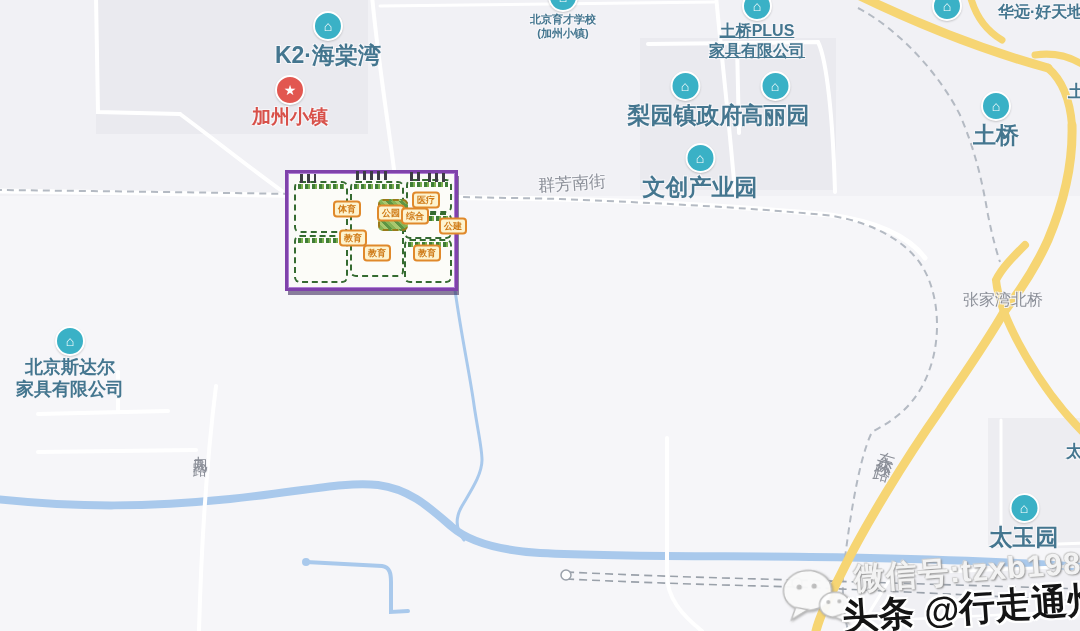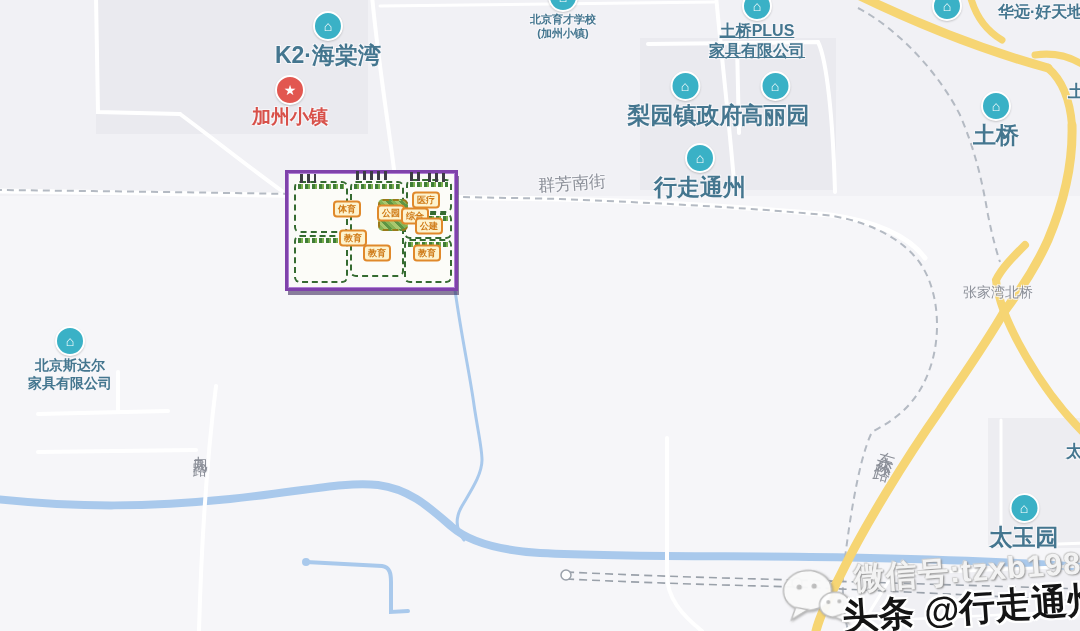--- a/index.html
+++ b/index.html
@@ -13,21 +13,21 @@
   .dot{width:26px;height:26px;border-radius:50%;background:#3ab1c6;border:2px solid #fff;
        box-shadow:0 1px 2px rgba(0,0,0,.18);display:flex;align-items:center;justify-content:center;
        color:#fff;font-size:14px;line-height:1;}
   .dot.red{background:#e25750;}
   .txt{margin-top:1px;color:#44768f;font-size:23px;font-weight:600;white-space:nowrap;
        text-align:center;line-height:1.18;
        text-shadow:-1px -1px 0 #f6f6f9,1px -1px 0 #f6f6f9,-1px 1px 0 #f6f6f9,1px 1px 0 #f6f6f9;}
   .txt.red{color:#d8514a;font-size:19px;}
   .txt.small{font-size:11px;}
   .txt.mid{font-size:16px;text-decoration:underline;}
-  .txt.big{font-size:14px;}
+  .txt.big{font-size:18px;}
 
   
   .rlab{position:absolute;z-index:9;color:#8b8f98;font-size:17px;white-space:nowrap;
         text-shadow:-1px -1px 0 #f6f6f9,1px -1px 0 #f6f6f9,-1px 1px 0 #f6f6f9,1px 1px 0 #f6f6f9;}
   .vert{writing-mode:vertical-rl;letter-spacing:4px;}
 
   
   #overlay{position:absolute;left:285px;top:170px;width:167px;height:115px;z-index:20;
            border:3px solid #7f42ab;background:rgba(250,250,247,.92);
            box-shadow:inset 0 0 0 1px #b07fd4, 2px 5px 0 -1px rgba(45,25,80,.55);}
@@ -146,41 +146,41 @@
     <div class="txt">高丽园</div>
   </div>
 
   <div class="poi" style="left:947px;top:-9px">
     <div class="dot">⌂</div>
   </div>
   <div class="rlab" style="left:998px;top:2px;color:#44768f;font-weight:600;font-size:16px">华远·好天地</div>
 
   <div class="poi" style="left:700px;top:143px">
     <div class="dot">⌂</div>
-    <div class="txt">行走通州</div>
+    <div class="txt">文创产业园</div>
   </div>
 
   <div class="poi" style="left:996px;top:91px">
     <div class="dot">⌂</div>
     <div class="txt">土桥</div>
   </div>
 
   <div class="poi" style="left:70px;top:326px">
     <div class="dot">⌂</div>
     <div class="txt big">北京斯达尔</div>
     <div class="txt big">家具有限公司</div>
   </div>
 
   <div class="poi" style="left:1024px;top:493px">
     <div class="dot">⌂</div>
     <div class="txt">太玉园</div>
   </div>
 
   <div class="rlab" style="left:538px;top:172px;transform:rotate(-4deg)">群芳南街</div>
-  <div class="rlab" style="left:963px;top:284px;font-size:14px">张家湾北桥</div>
+  <div class="rlab" style="left:963px;top:290px;font-size:16px">张家湾北桥</div>
   <div class="rlab vert" style="left:190px;top:444px;font-size:15px;letter-spacing:3px">九周路</div>
   <div class="rlab vert" style="left:878px;top:438px;transform:rotate(16deg);letter-spacing:5px">东六环路</div>
   <div class="rlab" style="left:1068px;top:80px;color:#44768f;font-weight:600">土</div>
   <div class="rlab" style="left:1066px;top:440px;color:#44768f;font-weight:600">太</div>
 
   <div class="frag" style="left:300px;top:174px;width:16px"></div>
   <div class="frag" style="left:356px;top:171px;width:34px"></div>
   <div class="frag" style="left:410px;top:172px;width:12px"></div>
   <div class="frag" style="left:428px;top:173px;width:20px"></div>
 
@@ -190,21 +190,21 @@
     <div class="parcel" style="left:62px;top:8px;width:50px;height:92px"></div>
     <div class="parcel" style="left:118px;top:6px;width:42px;height:30px"></div>
     <div class="parcel" style="left:116px;top:40px;width:44px;height:22px"></div>
     <div class="parcel" style="left:116px;top:66px;width:44px;height:40px"></div>
     <div class="park" style="left:90px;top:26px;width:26px;height:28px"></div>
 
     <div class="chip" style="left:59px;top:36px">体育</div>
     <div class="chip" style="left:103px;top:40px">公园</div>
     <div class="chip" style="left:138px;top:27px">医疗</div>
     <div class="chip" style="left:127px;top:43px">综合</div>
-    <div class="chip" style="left:141px;top:53px">公建</div>
+    <div class="chip" style="left:165px;top:53px">公建</div>
     <div class="chip" style="left:65px;top:65px">教育</div>
     <div class="chip" style="left:89px;top:80px">教育</div>
     <div class="chip" style="left:139px;top:80px">教育</div>
   </div>
 
   <div id="wm">
     <svg width="72" height="64" viewBox="0 0 72 64">
       <g fill="rgba(255,255,255,.92)" stroke="#bdbdbd" stroke-width="1.4">
         <ellipse cx="27" cy="25" rx="24" ry="20"></ellipse>
         <path d="M14,41 L9,53 L26,44 Z"></path>

